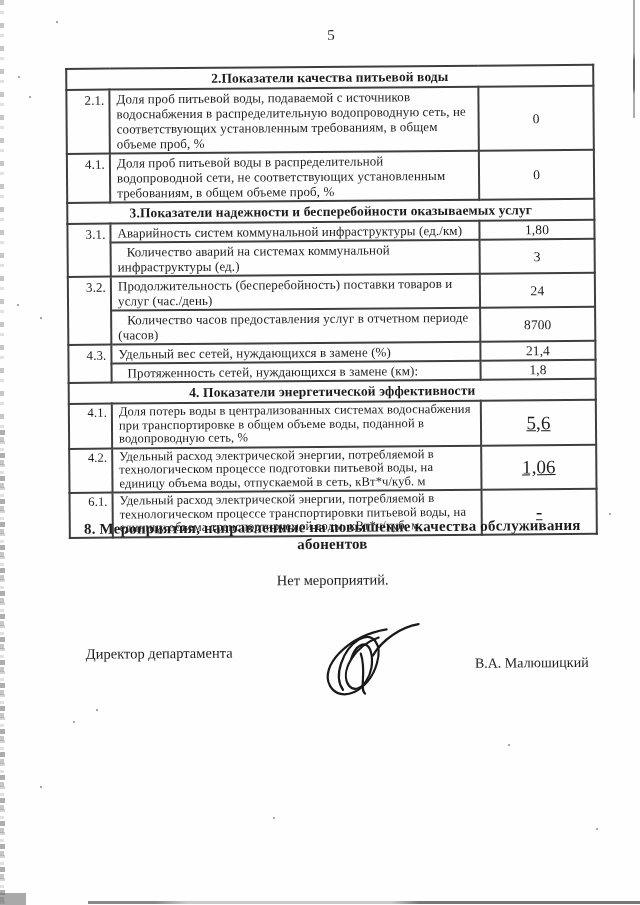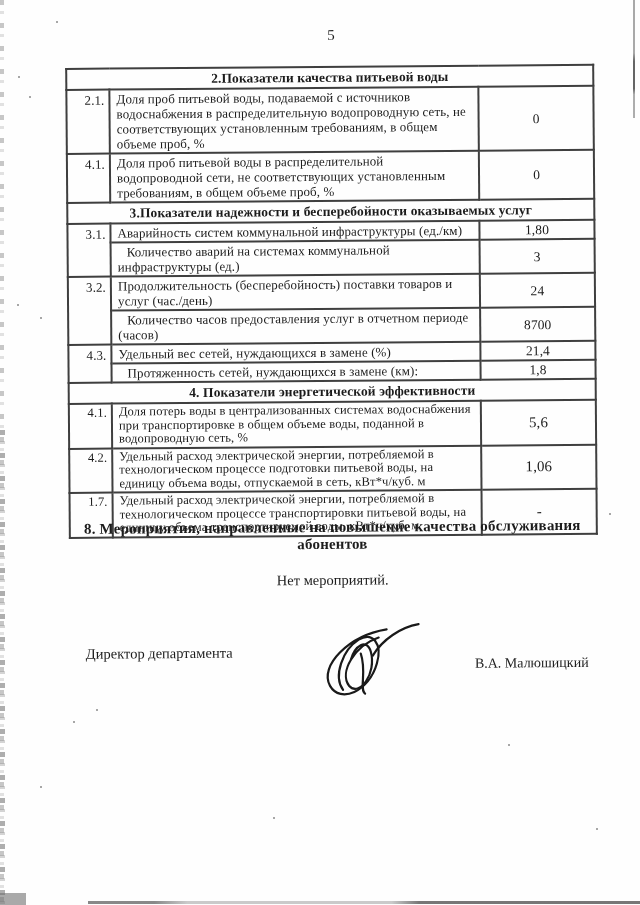--- a/index.html
+++ b/index.html
@@ -72,21 +72,21 @@
   }
   .doc-table td.sec-header{
     text-align:center;font-weight:bold;font-size:13.5px;
     padding:2px 2px;line-height:15px;
   }
   .doc-table td.num{text-align:right;padding-top:2px;}
   .doc-table td.desc{padding-left:6px;padding-right:8px;}
   .doc-table td.desc.sub{text-indent:9px;}
   .doc-table td.val{text-align:center;vertical-align:middle;font-size:13.5px;}
   .doc-table tr.tight td{line-height:13.5px;font-size:12.6px;}
-  .doc-table tr.tight td.val{font-size:15px;}
+  .doc-table tr.tight td.val{font-size:19px;text-decoration:underline;}
   .doc-table tr.r21 td{height:58px;}
   .doc-table tr.r22 td{height:43px;}
   .doc-table tr.sub2 td{height:28px;}
   .doc-table tr.tight td.desc{height:37px;}
 
   .heading8{
     position:absolute;left:67px;top:521px;width:527px;
     text-align:center;font-weight:bold;font-size:15px;line-height:17px;
     letter-spacing:.2px;
   }
@@ -190,21 +190,21 @@
             <td class="num">4.1.</td>
             <td class="desc">Доля потерь воды в централизованных системах водоснабжения при транспортировке в общем объеме воды, поданной в водопроводную сеть, %</td>
             <td class="val">5,6</td>
           </tr>
           <tr class="tight">
             <td class="num">4.2.</td>
             <td class="desc">Удельный расход электрической энергии, потребляемой в технологическом процессе подготовки питьевой воды, на единицу объема воды, отпускаемой в сеть, кВт*ч/куб. м</td>
             <td class="val">1,06</td>
           </tr>
           <tr class="tight">
-            <td class="num">1.7.</td>
+            <td class="num">6.1.</td>
             <td class="desc">Удельный расход электрической энергии, потребляемой в технологическом процессе транспортировки питьевой воды, на единицу объема транспортируемой воды, кВт*ч/куб. м</td>
             <td class="val">-</td>
           </tr>
         </tbody>
     </table>
 
     <div class="heading8">8. Мероприятия, направленные на повышение качества обслуживания абонентов</div>
     <div class="no-events">Нет мероприятий.</div>
 
     <div class="sig-left">

